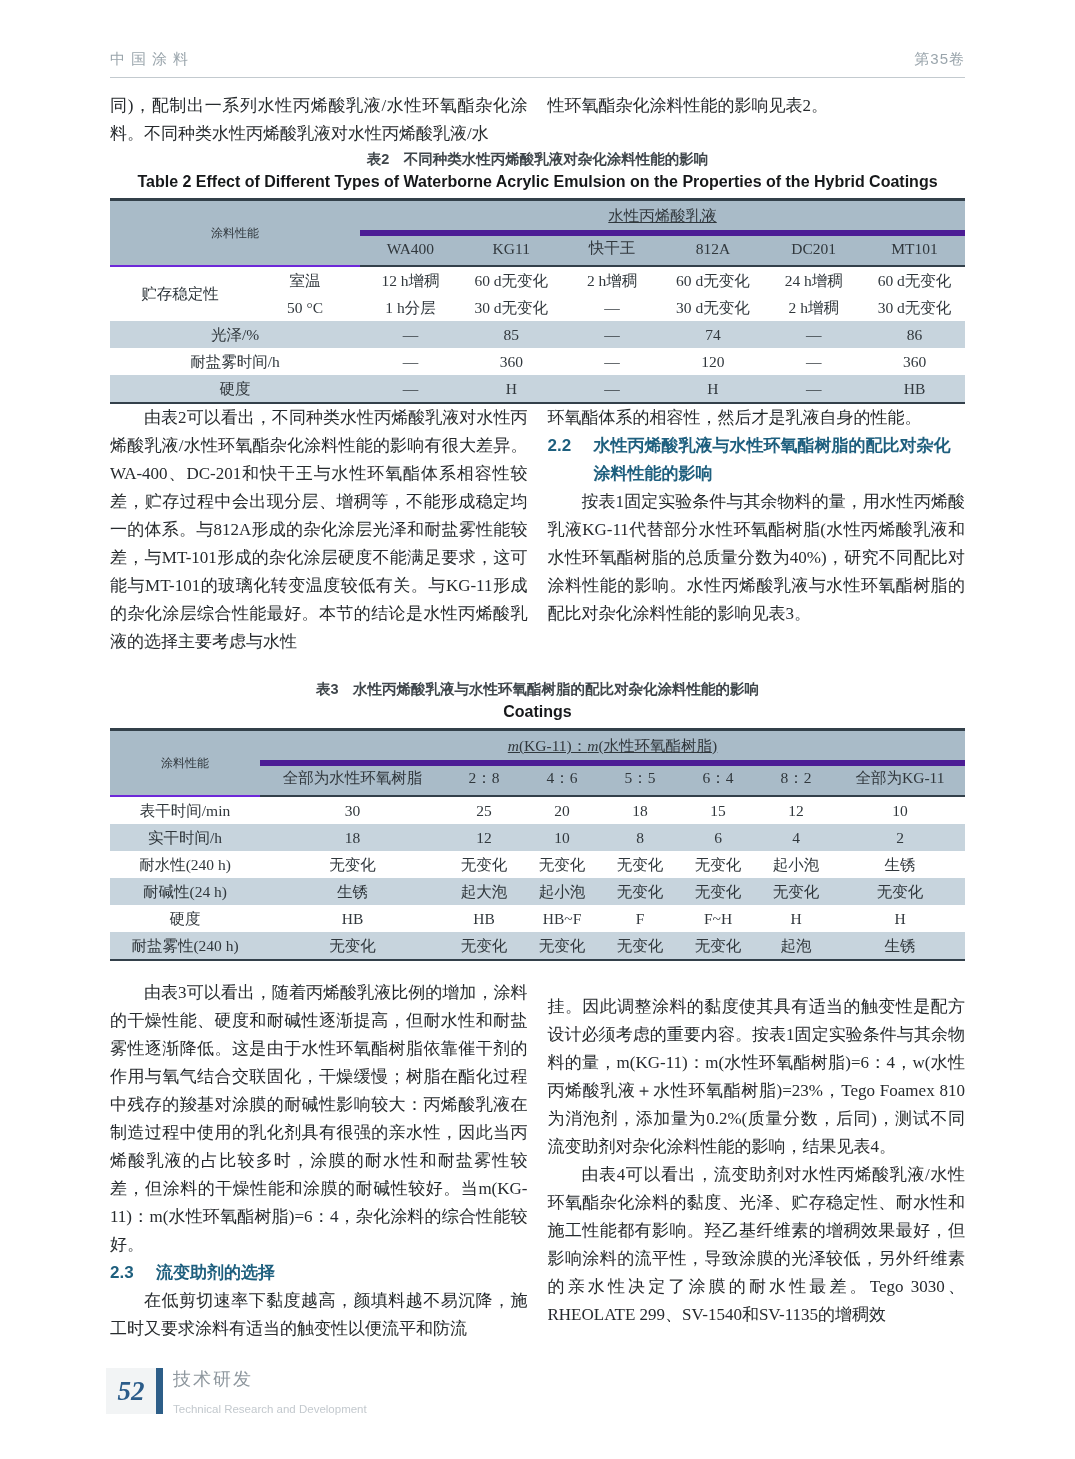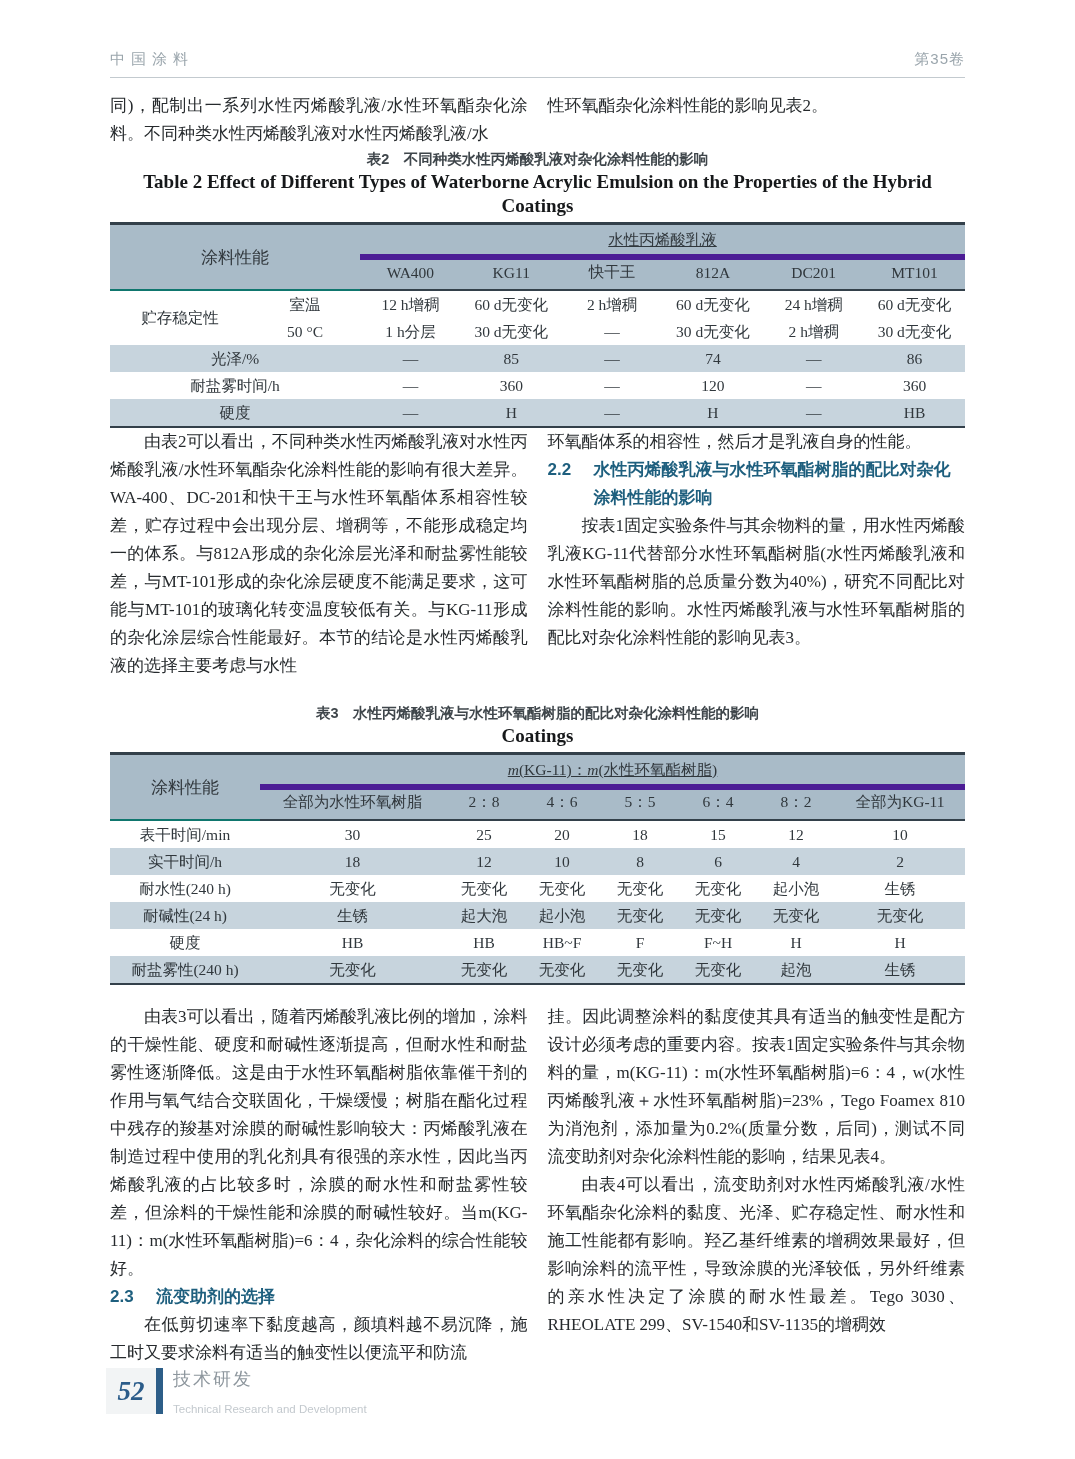--- a/index.html
+++ b/index.html
@@ -19,30 +19,30 @@
   p.ind{text-indent:2em;}
   
   .sect{display:flex;font-family:"Liberation Sans",sans-serif;font-weight:bold;
         font-size:17px;line-height:28px;color:#1e5f7e;}
   .sect .num{flex:0 0 46px;}
   .sect .ttl{flex:1;}
   
   .tblock{margin-top:0;}
   .cap-cn{text-align:center;font-family:"Liberation Sans",sans-serif;font-weight:bold;
           font-size:14.5px;color:#3f464b;line-height:22px;}
-  .cap-en{text-align:center;font-family:Liberation Serif, serif;font-weight:bold;
-          font-size:19px;color:#16181a;line-height:24px;}
+  .cap-en{text-align:center;font-family:Liberation Sans, sans-serif;font-weight:bold;
+          font-size:16px;color:#16181a;line-height:24px;}
   
   table.dtable{width:100%;border-collapse:collapse;table-layout:fixed;
                font-size:15.5px;color:#30373c;margin-top:4px;
                border-top:3px solid #33404a;border-bottom:2px solid #33404a;}
   table.dtable th{font-weight:normal;}
   table.dtable thead tr th{background:#a9bbc8;}
   table.dtable thead tr.colrow th{border-bottom:2px solid #33404a;padding:2px 2px 6px;}
-  th.corner{vertical-align:middle;font-size:17px;border-bottom:2px solid #0f766e;}
+  th.corner{vertical-align:middle;font-size:12px;border-bottom:2px solid #6d28d9;}
   th.group{border-bottom:6px solid #4c1d95;padding:5px 2px 3px;text-decoration:underline;}
   table.dtable td{text-align:center;padding:2.5px 2px;line-height:22px;}
   td.lbl{text-align:left;padding-left:16px;}
   tr.shade td{background:#c7d4dd;}
   .it{font-style:italic;}
   
   .footer{position:absolute;left:106px;bottom:44px;display:flex;align-items:center;}
   .pagenum{width:50px;height:46px;background:#f2f4f5;color:#2b5c8a;
            font-family:"Liberation Serif",serif;font-style:italic;font-weight:bold;
            font-size:27px;display:flex;align-items:center;justify-content:center;}
@@ -249,21 +249,21 @@
           <td>无变化</td>
           <td>无变化</td>
           <td>无变化</td>
           <td>起泡</td>
           <td>生锈</td>
         </tr>
       </tbody>
     </table>
   </div>
 
-  <div class="twocol" style="margin-top:18px;">
+  <div class="twocol" style="margin-top:18px;align-items:center;">
     <div class="col">
       <p class="body ind">由表3可以看出，随着丙烯酸乳液比例的增加，涂料的干燥性能、硬度和耐碱性逐渐提高，但耐水性和耐盐雾性逐渐降低。这是由于水性环氧酯树脂依靠催干剂的作用与氧气结合交联固化，干燥缓慢；树脂在酯化过程中残存的羧基对涂膜的耐碱性影响较大：丙烯酸乳液在制造过程中使用的乳化剂具有很强的亲水性，因此当丙烯酸乳液的占比较多时，涂膜的耐水性和耐盐雾性较差，但涂料的干燥性能和涂膜的耐碱性较好。当m(KG-11)：m(水性环氧酯树脂)=6：4，杂化涂料的综合性能较好。</p>
       <div class="sect">
         <span class="num">2.3</span>
         <span class="ttl">流变助剂的选择</span>
       </div>
       <p class="body ind">在低剪切速率下黏度越高，颜填料越不易沉降，施工时又要求涂料有适当的触变性以便流平和防流</p>
     </div>
     <div class="col">
       <p class="body">挂。因此调整涂料的黏度使其具有适当的触变性是配方设计必须考虑的重要内容。按表1固定实验条件与其余物料的量，m(KG-11)：m(水性环氧酯树脂)=6：4，w(水性丙烯酸乳液＋水性环氧酯树脂)=23%，Tego Foamex 810为消泡剂，添加量为0.2%(质量分数，后同)，测试不同流变助剂对杂化涂料性能的影响，结果见表4。</p>

